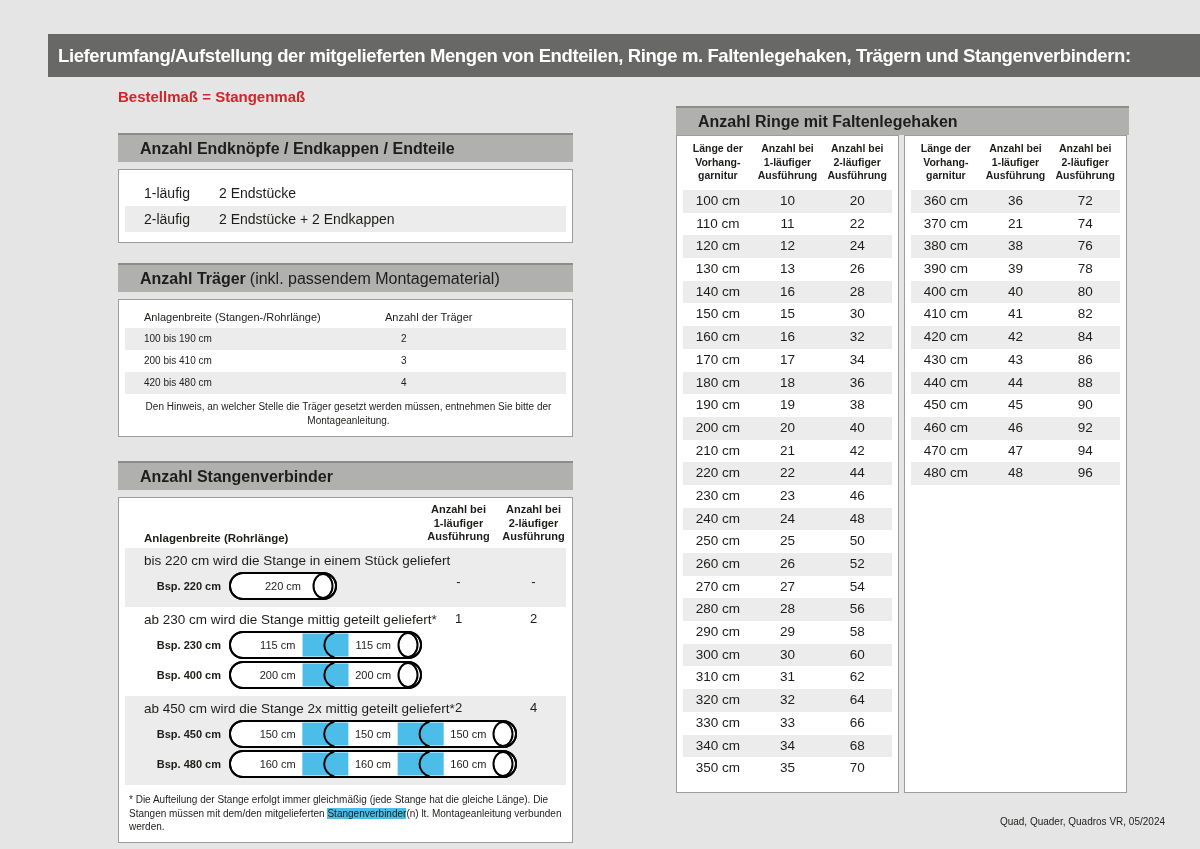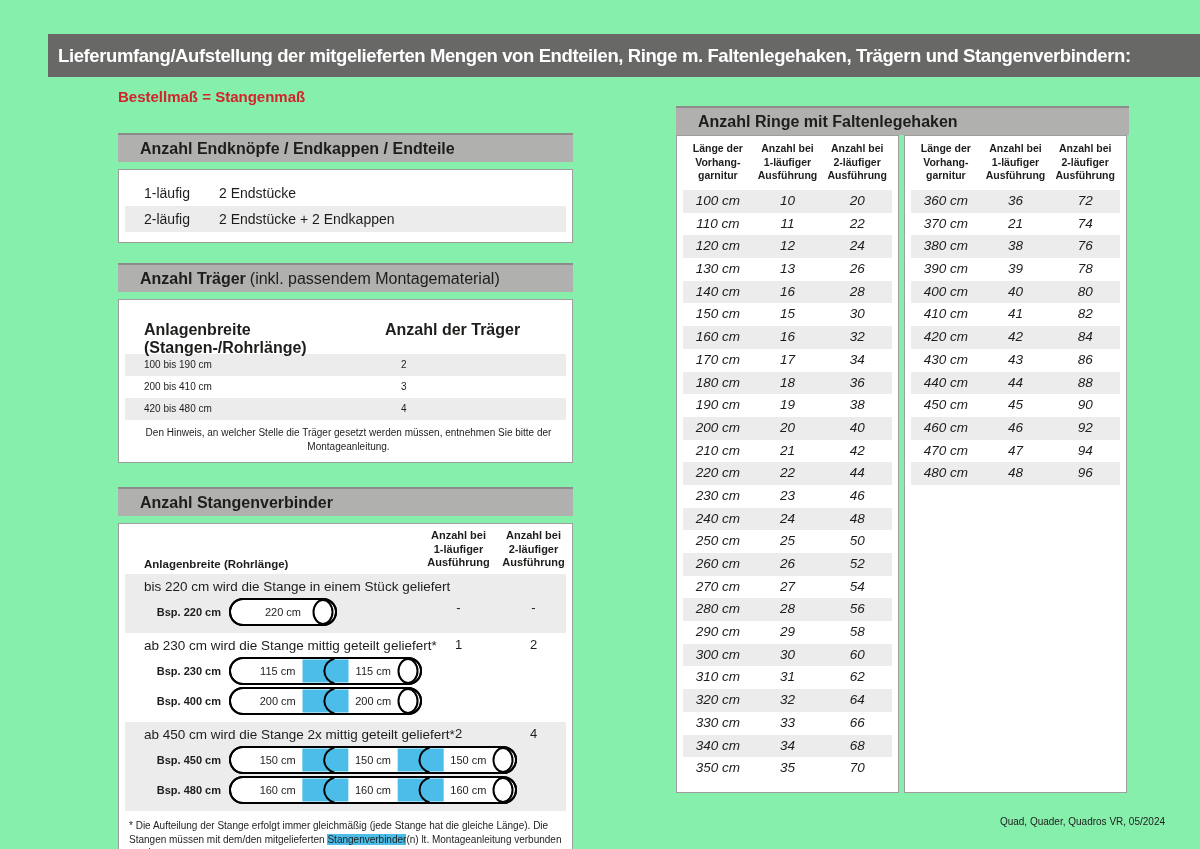--- a/index.html
+++ b/index.html
@@ -1,16 +1,16 @@
 <!DOCTYPE html>
 <html><head>
 <meta charset="utf-8">
 <style>
   html,body{margin:0;padding:0;background:#fff;}
-  .page{position:relative;width:1200px;height:849px;background:#86efac;overflow:hidden;
+  .page{position:relative;width:1200px;height:849px;background:#e5e5e5;overflow:hidden;
         font-family:"Liberation Sans",sans-serif;color:#1d1d1b;}
 
   
   .title-bar{position:absolute;left:48px;top:34px;width:1152px;height:43px;background:#686867;
              box-sizing:border-box;display:flex;align-items:center;padding-left:10px;}
   .title-bar span{color:#fff;font-weight:bold;font-size:18.5px;letter-spacing:-0.4px;white-space:nowrap;}
 
   .col-left{position:absolute;left:118px;top:88px;width:455px;}
   .col-right{position:absolute;left:676px;top:106px;width:453px;}
 
@@ -27,22 +27,22 @@
   .box{border:1px solid #9d9d9c;background:#fff;margin-top:7px;box-sizing:border-box;}
 
   
   .box-endteile{padding:10px 0;}
   .kv-row{margin:0 6px;height:26px;line-height:26px;font-size:14px;display:flex;padding-left:19px;}
   .kv-row .k{width:75px;}
   .striped{background:#ececec;}
 
   
   .box-traeger{padding-top:8px;padding-bottom:6px;}
-  .tr-head{margin:13px 6px;display:grid;grid-template-columns:241px 1fr;padding-left:19px;
-           font-weight:bold;font-size:16px;height:20px;line-height:18px;}
+  .tr-head{margin:0 6px;display:grid;grid-template-columns:241px 1fr;padding-left:19px;
+           font-weight:normal;font-size:11px;height:20px;line-height:18px;}
   .tr-row{margin:0 6px;display:grid;grid-template-columns:241px 1fr;padding-left:19px;
           font-size:10px;height:22px;line-height:22px;}
   .tr-row .c2{padding-left:16px;}
   .tr-note{margin:4px 6px 0;padding:2px 13px 2px 19px;font-size:10px;line-height:14px;text-align:center;}
 
   
   .box-vb{padding-bottom:4px;}
   .vb-head{position:relative;height:50px;margin:0 6px;}
   .vb-col1{position:absolute;left:19px;bottom:4px;font-weight:bold;font-size:11.5px;}
   .vb-colh{position:absolute;top:5px;width:75px;text-align:center;font-weight:bold;font-size:11px;
@@ -61,21 +61,21 @@
   .rod{flex:none;line-height:0;}
 
   .vb-note{margin:8px 10px 4px;font-size:10px;line-height:13.5px;}
   .hl{background:#4bbde8;}
 
   
   .ring-wrap{display:flex;gap:5px;}
   .ring-box{border:1px solid #9d9d9c;width:223px;height:658px;box-sizing:border-box;background:#fff;}
   .ring-head{display:grid;grid-template-columns:1fr 1fr 1fr;padding:6px 6px 2px;height:46px;}
   .ring-head span{text-align:center;font-weight:bold;font-size:10.5px;line-height:13.5px;white-space:pre-line;}
-  .ring-rows{padding:0 6px;font-style:italic;}
+  .ring-rows{padding:0 6px;}
   .ring-row{display:grid;grid-template-columns:1fr 1fr 1fr;height:22.7px;line-height:22.7px;font-size:13.5px;}
   .ring-row span{text-align:center;}
 
   .doc-footer{position:absolute;right:35px;top:816px;font-size:10px;color:#1d1d1b;}
 </style>
 </head>
 <body>
 
 <div class="page">
 

